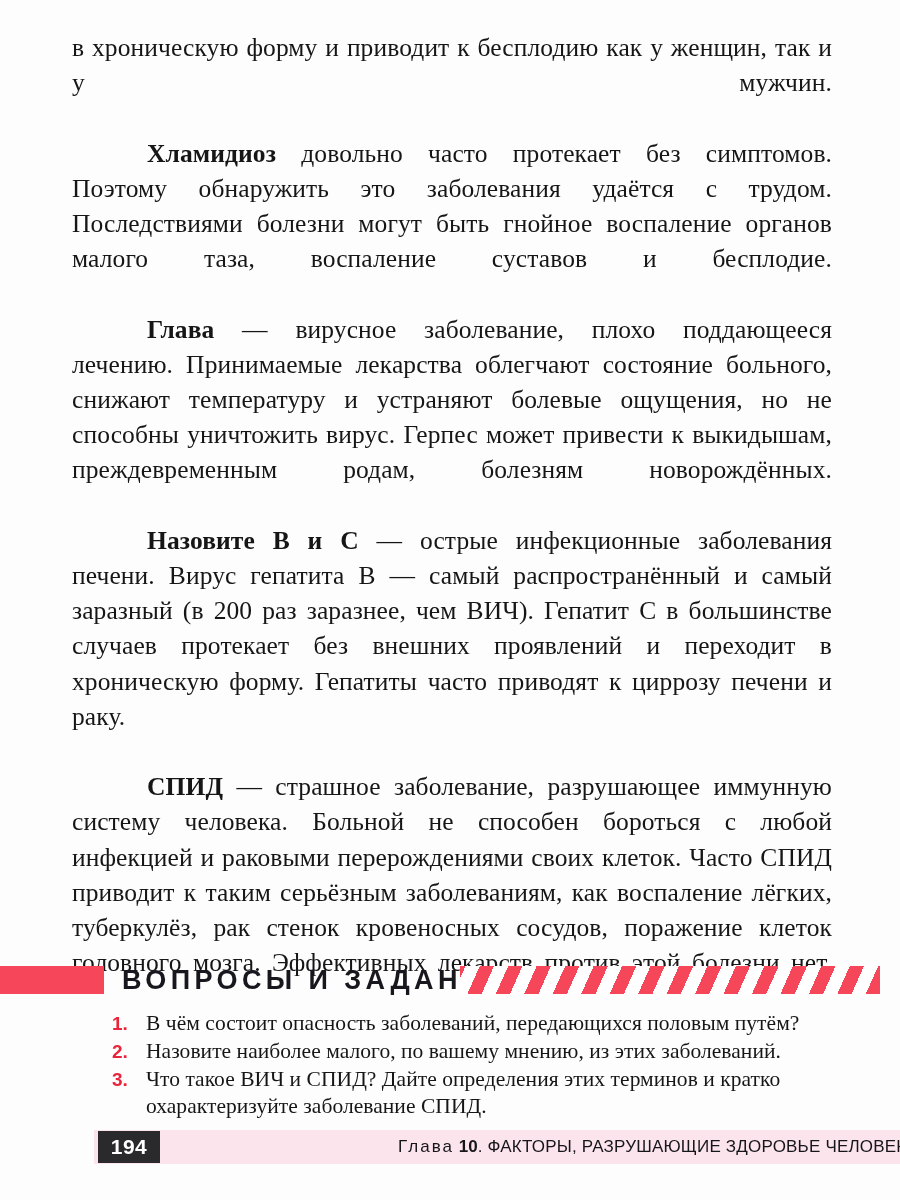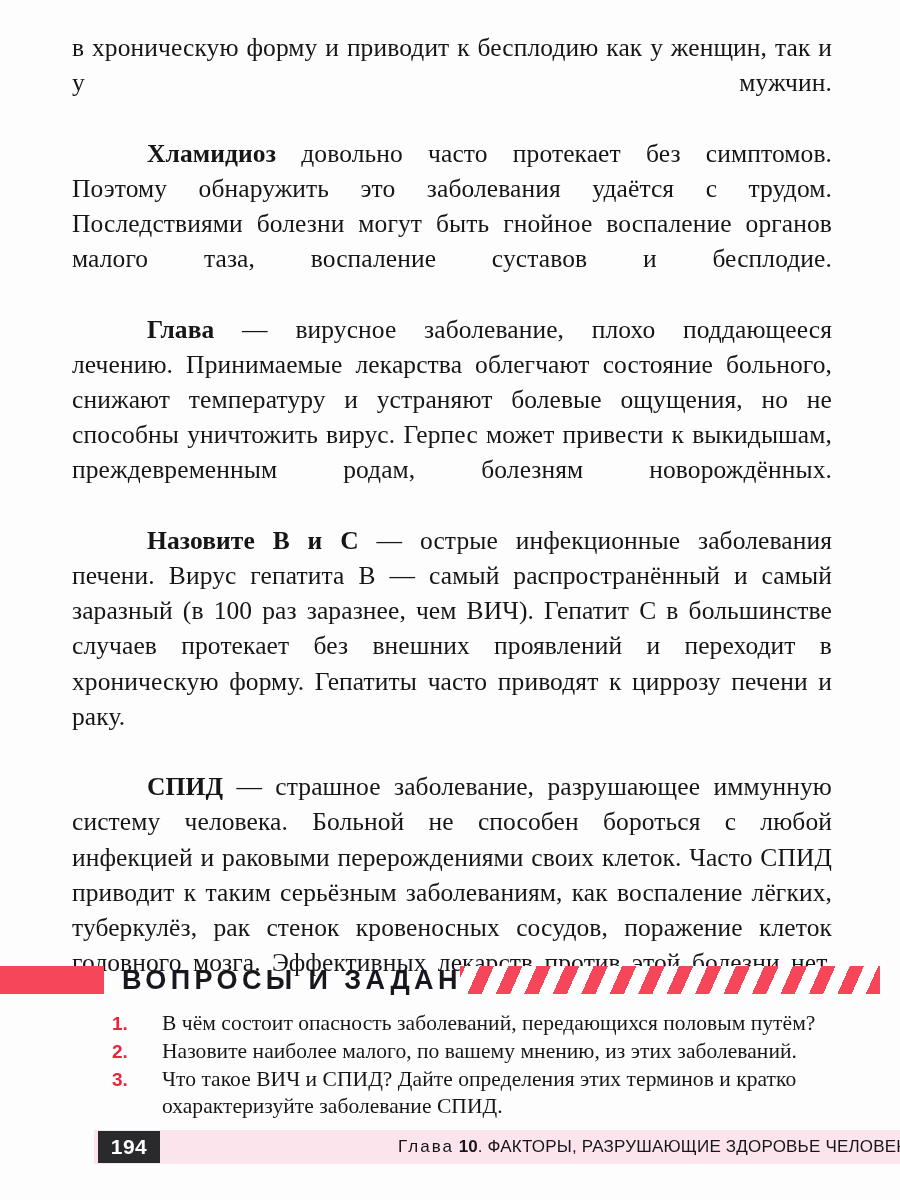--- a/index.html
+++ b/index.html
@@ -123,21 +123,20 @@
     font-size: 19px;
     line-height: 27px;
     color: #e8253a;
   }
   .q-text {
     flex: 1 1 auto;
     font-size: 21.5px;
     line-height: 27px;
     letter-spacing: 0.05px;
     text-align: left;
-    margin-left: 16px;
   }
 
   
   .footer {
     position: absolute;
     left: 66px;
     top: 1130px;
     width: 832px;
     height: 34px;
     background: #fbe4ec;
@@ -181,21 +180,21 @@
 </style>
 </head>
 <body>
 
 <div class="page">
 
   <div class="textblock" id="textblock">
       <p class="para"><span>в хроническую форму и приводит к бесплодию как у женщин, так и у мужчин.</span></p>
       <p class="para indent"><span class="lead">Хламидиоз</span><span> довольно часто протекает без симптомов. Поэтому обнаружить это заболевания удаётся с трудом. Последствиями болезни могут быть гнойное воспаление органов малого таза, воспаление суставов и бесплодие.</span></p>
       <p class="para indent"><span class="lead">Глава</span><span> — вирусное заболевание, плохо поддающееся лечению. Принимаемые лекарства облегчают состояние больного, снижают температуру и устраняют болевые ощущения, но не способны уничтожить вирус. Герпес может привести к выкидышам, преждевременным родам, болезням новорождённых.</span></p>
-      <p class="para indent"><span class="lead">Назовите В и С</span><span> — острые инфекционные заболевания печени. Вирус гепатита В — самый распространённый и самый заразный (в 100 раз заразнее, чем ВИЧ). Гепатит С в большинстве случаев протекает без внешних проявлений и переходит в хроническую форму. Гепатиты часто приводят к циррозу печени и раку.</span></p>
+      <p class="para indent"><span class="lead">Назовите В и С</span><span> — острые инфекционные заболевания печени. Вирус гепатита В — самый распространённый и самый заразный (в 200 раз заразнее, чем ВИЧ). Гепатит С в большинстве случаев протекает без внешних проявлений и переходит в хроническую форму. Гепатиты часто приводят к циррозу печени и раку.</span></p>
       <p class="para indent"><span class="lead">СПИД</span><span> — страшное заболевание, разрушающее иммунную систему человека. Больной не способен бороться с любой инфекцией и раковыми перерождениями своих клеток. Часто СПИД приводит к таким серьёзным заболеваниям, как воспаление лёгких, туберкулёз, рак стенок кровеносных сосудов, поражение клеток головного мозга. Эффективных лекарств против этой болезни нет.</span></p>
     </div>
 
   <div class="banner">
     <div class="banner-bar-left"></div>
     <div class="banner-title">ВОПРОСЫ И ЗАДАНИЯ</div>
     <div class="banner-stripes"></div>
   </div>
 
   <div class="questions" id="questions">

